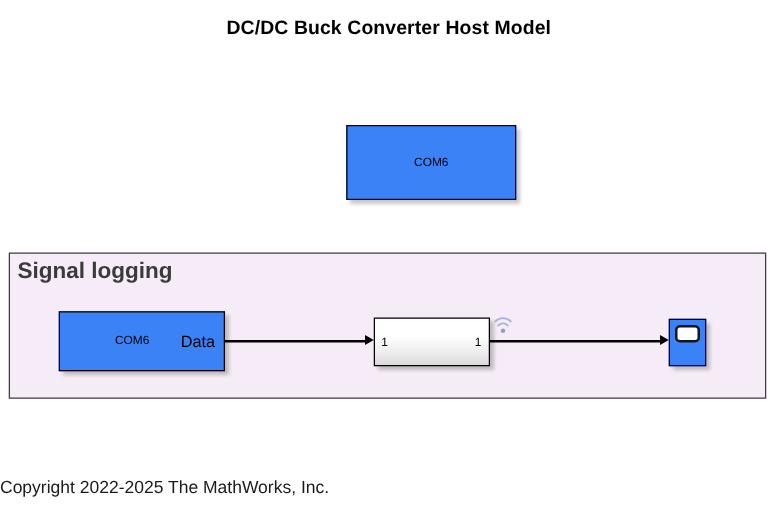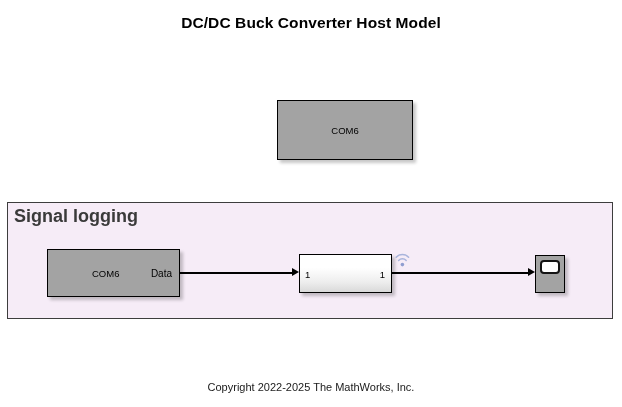--- a/index.html
+++ b/index.html
@@ -34,21 +34,21 @@
     text-align: center;
     font-size: 15.5px;
     font-weight: bold;
     letter-spacing: 0.1px;
     color: #000000;
   }
 
   
   .sl-block {
     position: absolute;
-    background: #a3a3a3;
+    background: #3b82f6;
     border: 1.6px solid #000000;
     box-sizing: border-box;
     box-shadow: 3px 3px 3px rgba(0,0,0,0.22);
   }
 
   
   #serial-config-block {
     left: 277px;
     top: 100px;
     width: 136px;
@@ -96,21 +96,21 @@
     left: 44px;
     top: 50%;
     transform: translateY(-50%);
     font-size: 9.5px;
   }
   #serial-receive-port-label {
     position: absolute;
     right: 7px;
     top: 50%;
     transform: translateY(-50%);
-    font-size: 10px;
+    font-size: 13px;
   }
 
   
   #scaling-block {
     left: 299px;
     top: 254px;
     width: 93px;
     height: 39px;
     background: linear-gradient(to bottom, #ffffff 0%, #ffffff 34%, #ededed 74%, #d9d9d9 100%);
   }
@@ -179,22 +179,21 @@
     border-bottom: 4.5px solid transparent;
     border-left: 7px solid #000000;
   }
 
   
   #copyright {
     position: absolute;
     left: 0;
     top: 381px;
     width: 622px;
-    text-align: center;
-    font-size: 11px;
+    font-size: 14px;
     color: #1a1a1a;
   }
 </style>
 </head>
 <body>
 
 <div id="canvas">
 
   <div id="model-title">DC/DC Buck Converter Host Model</div>
 

